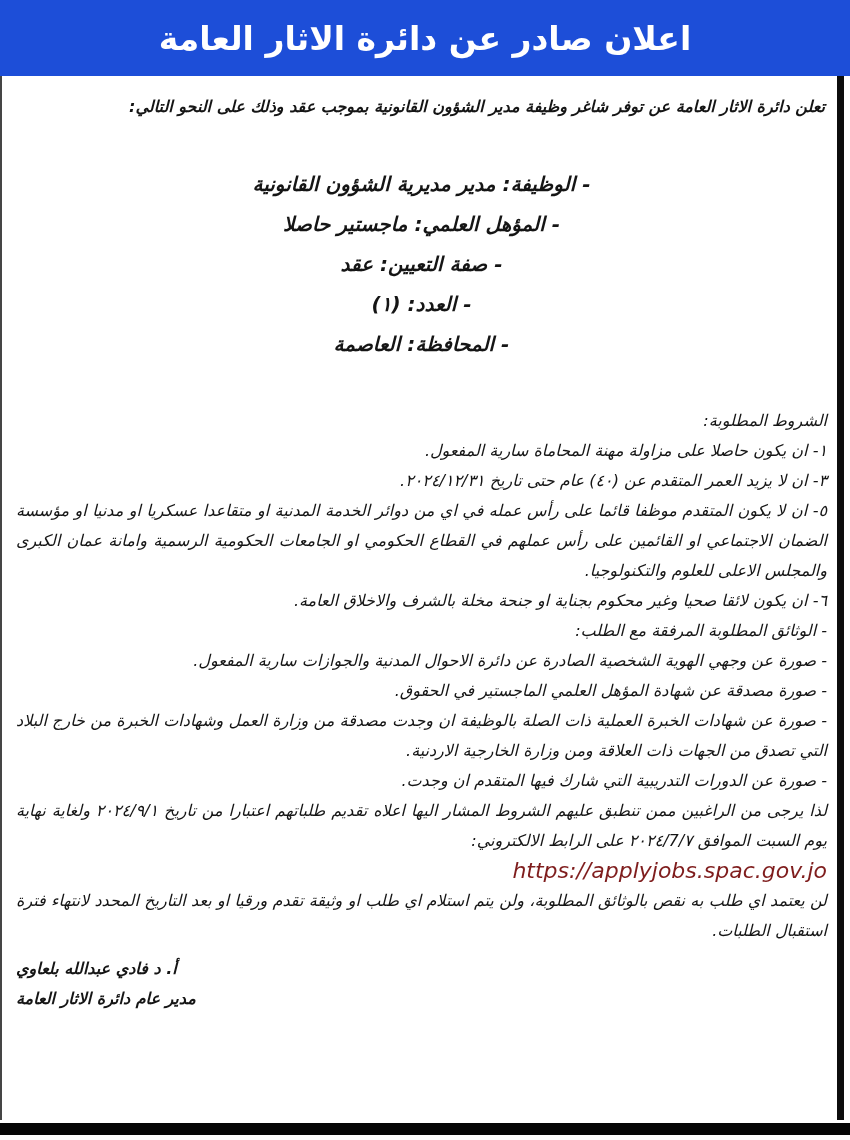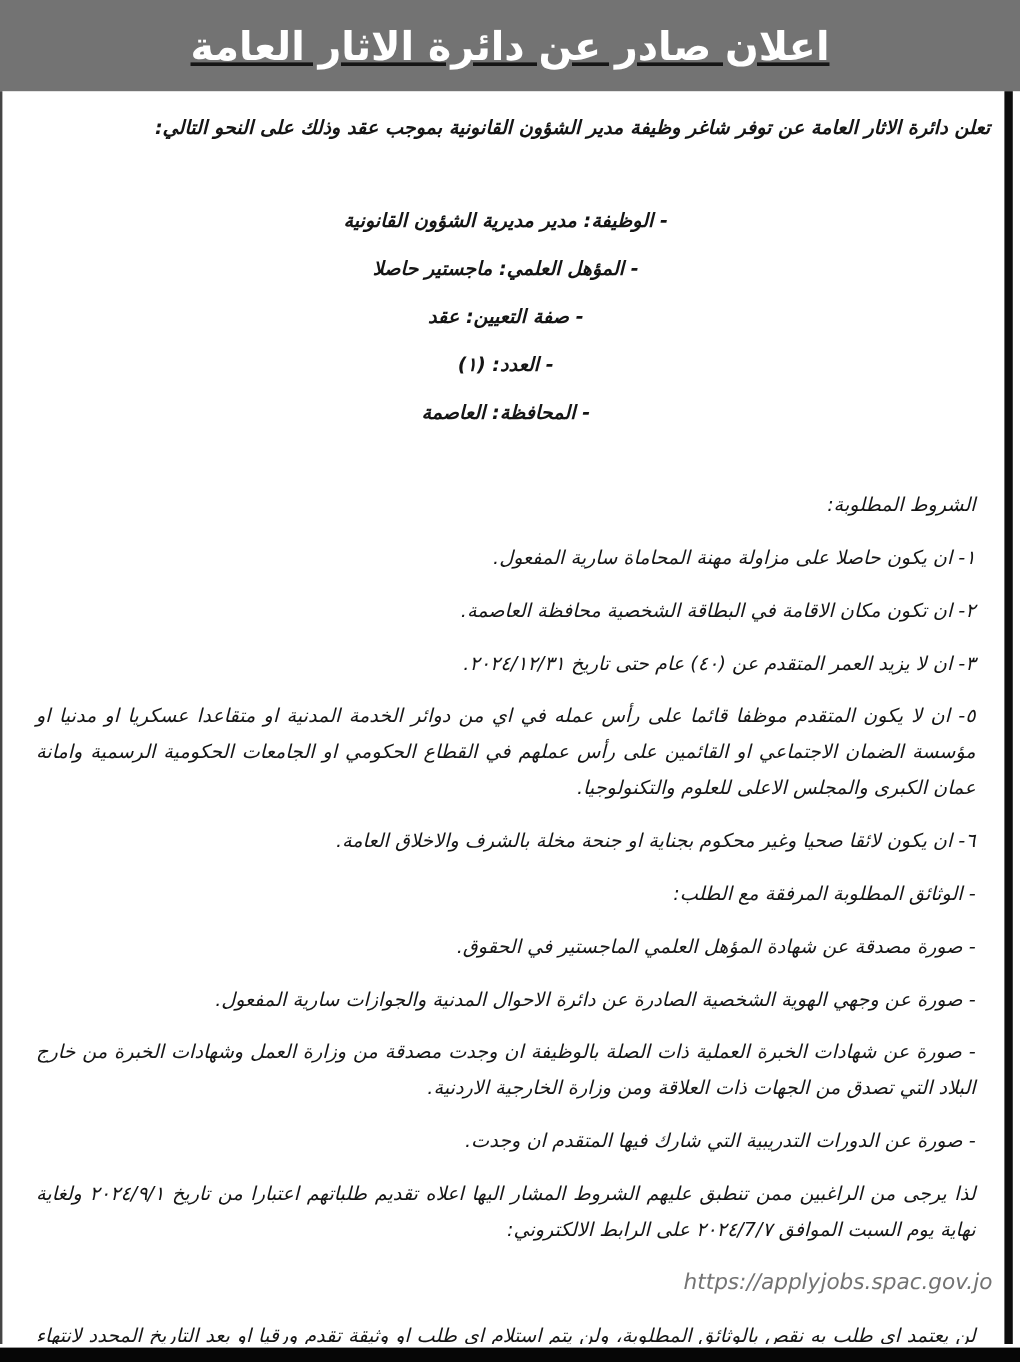--- a/index.html
+++ b/index.html
@@ -11,25 +11,24 @@
     position: relative;
     width: 850px;
     height: 1140px;
     background: #ffffff;
     font-family: "DejaVu Sans", sans-serif;
     color: #151515;
     overflow: hidden;
   }
   .banner {
     height: 76px;
-    background: #737373;
+    background: #1d4ed8;
     display: flex;
     align-items: center;
     justify-content: center;
-    text-decoration: underline;
   }
   .banner h1 {
     margin: 0;
     color: #ffffff;
     font-size: 33px;
     font-weight: bold;
     direction: rtl;
   }
   .frame {
     box-sizing: border-box;
@@ -49,38 +48,38 @@
     font-size: 16px;
     font-weight: bold;
     line-height: 26px;
   }
   .job-details {
     list-style: none;
     margin: 44px 0 0 0;
     padding: 0;
     text-align: center;
     font-weight: bold;
-    font-size: 16px;
+    font-size: 20px;
   }
   .job-details li { line-height: 40px; }
   .body-block {
     margin-top: 42px;
     font-size: 16px;
     line-height: 30px;
   }
   .body-block p {
-    margin: 14px;
+    margin: 0;
     text-align: justify;
   }
   .url-line {
     direction: ltr;
     text-align: right;
-    font-size: 18px;
+    font-size: 22px;
     line-height: 30px;
-    color: #737373;
+    color: #7f1d1d;
   }
   .signature {
     margin-top: 8px;
     direction: rtl;
     text-align: left;
     font-weight: bold;
     font-size: 16px;
     line-height: 30px;
   }
   .bottom-bar {
@@ -109,28 +108,27 @@
       <li>- الوظيفة: مدير مديرية الشؤون القانونية</li>
       <li>- المؤهل العلمي: ماجستير حاصلا</li>
       <li>- صفة التعيين: عقد</li>
       <li>- العدد: (١)</li>
       <li>- المحافظة: العاصمة</li>
     </ul>
 
     <div class="body-block">
       <p>الشروط المطلوبة:</p>
       <p>١- ان يكون حاصلا على مزاولة مهنة المحاماة سارية المفعول.</p>
-      <p>٢- ان تكون مكان الاقامة في البطاقة الشخصية محافظة العاصمة.</p>
       <p>٣- ان لا يزيد العمر المتقدم عن (٤٠) عام حتى تاريخ ٢٠٢٤/١٢/٣١.</p>
       <p>٥- ان لا يكون المتقدم موظفا قائما على رأس عمله في اي من دوائر الخدمة المدنية او متقاعدا عسكريا او مدنيا او مؤسسة الضمان الاجتماعي او القائمين على رأس عملهم في القطاع الحكومي او الجامعات الحكومية الرسمية وامانة عمان الكبرى والمجلس الاعلى للعلوم والتكنولوجيا.</p>
       <p>٦- ان يكون لائقا صحيا وغير محكوم بجناية او جنحة مخلة بالشرف والاخلاق العامة.</p>
 
       <p>- الوثائق المطلوبة المرفقة مع الطلب:</p>
+      <p>- صورة عن وجهي الهوية الشخصية الصادرة عن دائرة الاحوال المدنية والجوازات سارية المفعول.</p>
       <p>- صورة مصدقة عن شهادة المؤهل العلمي الماجستير في الحقوق.</p>
-      <p>- صورة عن وجهي الهوية الشخصية الصادرة عن دائرة الاحوال المدنية والجوازات سارية المفعول.</p>
       <p>- صورة عن شهادات الخبرة العملية ذات الصلة بالوظيفة ان وجدت مصدقة من وزارة العمل وشهادات الخبرة من خارج البلاد التي تصدق من الجهات ذات العلاقة ومن وزارة الخارجية الاردنية.</p>
       <p>- صورة عن الدورات التدريبية التي شارك فيها المتقدم ان وجدت.</p>
 
       <p>لذا يرجى من الراغبين ممن تنطبق عليهم الشروط المشار اليها اعلاه تقديم طلباتهم اعتبارا من تاريخ ٢٠٢٤/٩/١ ولغاية نهاية يوم السبت الموافق ٢٠٢٤/7/٧ على الرابط الالكتروني:</p>
       <div class="url-line">https://applyjobs.spac.gov.jo</div>
       <p>لن يعتمد اي طلب به نقص بالوثائق المطلوبة، ولن يتم استلام اي طلب او وثيقة تقدم ورقيا او بعد التاريخ المحدد لانتهاء فترة استقبال الطلبات.</p>
     </div>
 
     <div class="signature">
       <div>أ. د فادي عبدالله بلعاوي</div>

